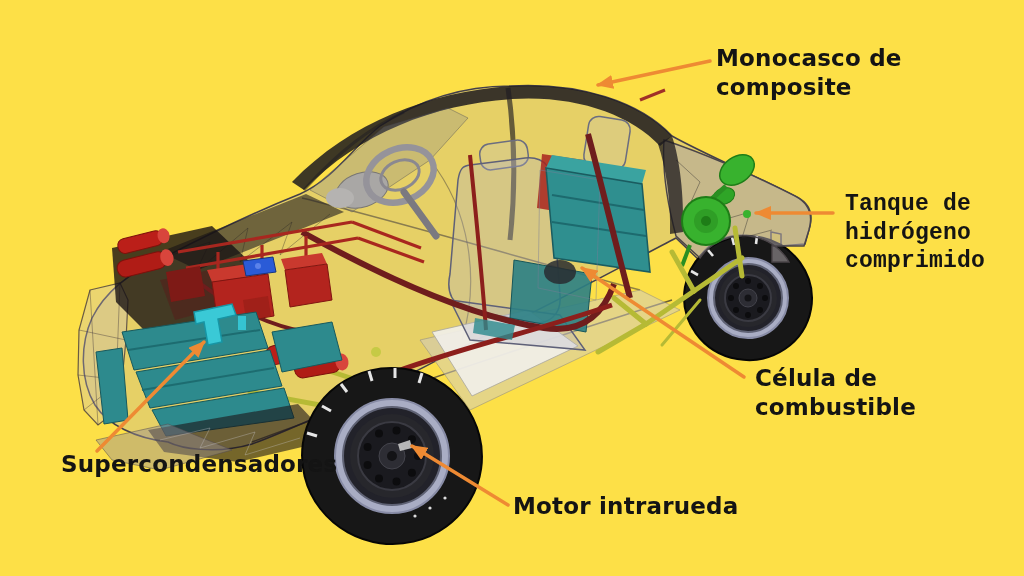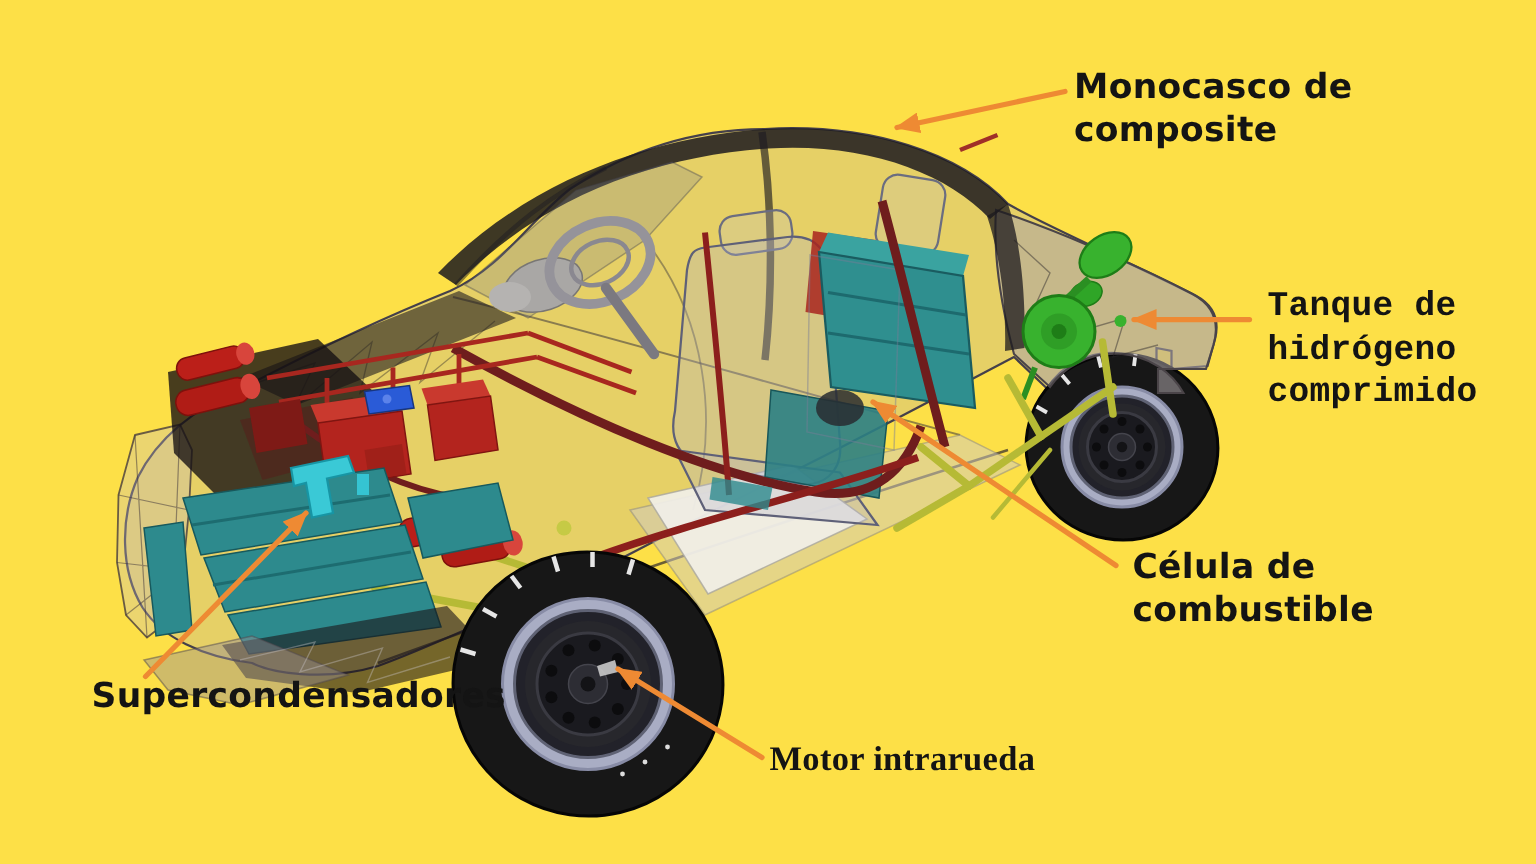--- a/index.html
+++ b/index.html
@@ -8,21 +8,21 @@
     overflow:hidden;font-family:"DejaVu Sans",sans-serif;
   }
   .stage svg{position:absolute;left:0;top:0;}
   .lbl{
     position:absolute;font-size:23px;font-weight:600;color:#141414;
     white-space:pre-line;line-height:1.24;letter-spacing:.2px;
   }
   .lbl-monocasco{left:716px;top:44px;}
   .lbl-tanque{left:845px;top:190px;font-family:Liberation Mono, monospace;}
   .lbl-celula{left:755px;top:364px;}
-  .lbl-motor{left:513px;top:492px;font-family:Liberation Serif, serif;}
+  .lbl-motor{left:513px;top:492px;}
   .lbl-super{left:33px;top:450px;margin-left:28px;}
 </style>
 </head>
 <body>
 
 <div class="stage">
 
 <svg width="1024" height="576" viewBox="0 0 1024 576">
   <defs>
     <marker id="ah" markerWidth="4.8" markerHeight="4" refX="4.3" refY="2" orient="auto">

